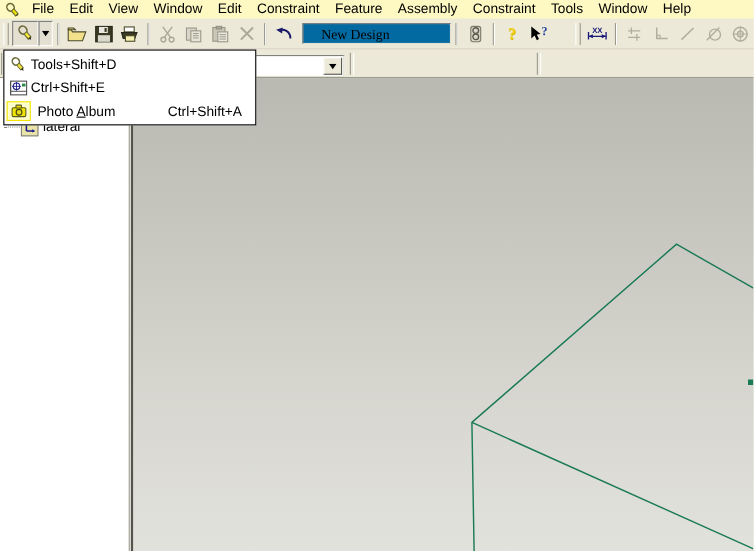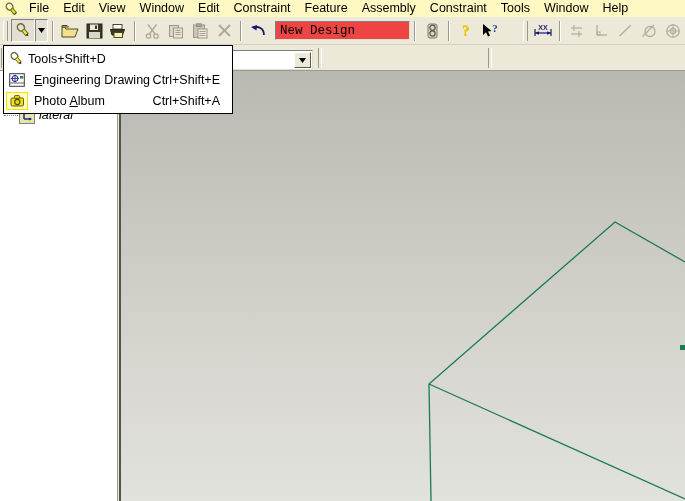--- a/index.html
+++ b/index.html
@@ -87,28 +87,28 @@
     border-right: 1px solid #ffffff;
   }
   .tb-grip {
     width: 3px; height: 20px;
     border-left: 1px solid #ffffff;
     border-right: 1px solid #9a9a8e;
     margin: 0 3px;
   }
   .name-field {
     width: 135px; height: 19px;
-    background: #ef4444;
+    background: #0369a1;
     border: 1px solid #808080;
     border-right-color: #dfdfd2;
     border-bottom-color: #dfdfd2;
-    font-family: Liberation Mono, monospace;
+    font-family: Liberation Serif, serif;
     font-size: 12.5px;
     line-height: 18px;
-    padding-left: 4px;
+    padding-left: 16px;
     box-sizing: border-box;
     color: #000;
     overflow: hidden;
     white-space: nowrap;
   }
 
   
   .toolbar2 {
     position: absolute;
     left: 0; top: 45px;
@@ -150,21 +150,20 @@
 
   
   .treepanel {
     position: absolute;
     left: 0; top: 71px;
     width: 118px; height: 430px;
     background: #ffffff;
     border-right: 1px solid #9a9a8e;
     box-sizing: border-box;
     overflow: hidden;
-    font-style: italic;
   }
   .tree-row {
     position: absolute;
     left: 4px; top: 36px;
     display: flex;
     align-items: center;
     height: 17px;
   }
   .tree-dots {
     width: 14px; height: 1px;
@@ -509,21 +508,20 @@
       <span class="dd-icon">
         <svg width="16" height="14" viewBox="0 0 16 14">
           <rect x="0.7" y="0.7" width="14.6" height="12.6" fill="#ffffff" stroke="#3a3a3a" stroke-width="1"></rect>
           <line x1="1" y1="10" x2="15" y2="10" stroke="#3a3a3a" stroke-width="0.8"></line>
           <circle cx="6" cy="5.5" r="3" fill="none" stroke="#1a1a8a" stroke-width="1"></circle>
           <line x1="2" y1="5.5" x2="10" y2="5.5" stroke="#1a1a8a" stroke-width="0.8"></line>
           <line x1="6" y1="1.6" x2="6" y2="9.4" stroke="#1a1a8a" stroke-width="0.8"></line>
           <rect x="11" y="3" width="3.2" height="2.6" fill="#2a8a4a"></rect>
         </svg>
       </span>
-      <span class="dd-label"><u>E</u>ngineering Drawing</span>
       <span class="dd-accel">Ctrl+Shift+E</span>
     </div>
 
     <div class="dd-item">
       <span class="dd-icon selected">
         <svg width="15" height="14" viewBox="0 0 15 14">
           <rect x="1" y="4" width="12.5" height="8" rx="1.2" fill="#f2e400" stroke="#5a5a1a" stroke-width="1"></rect>
           <rect x="4.5" y="1.6" width="5" height="2.6" rx="0.6" fill="#f2e400" stroke="#5a5a1a" stroke-width="1"></rect>
           <circle cx="7.3" cy="8" r="2.6" fill="#e8dc20" stroke="#4a4a12" stroke-width="1.1"></circle>
         </svg>

